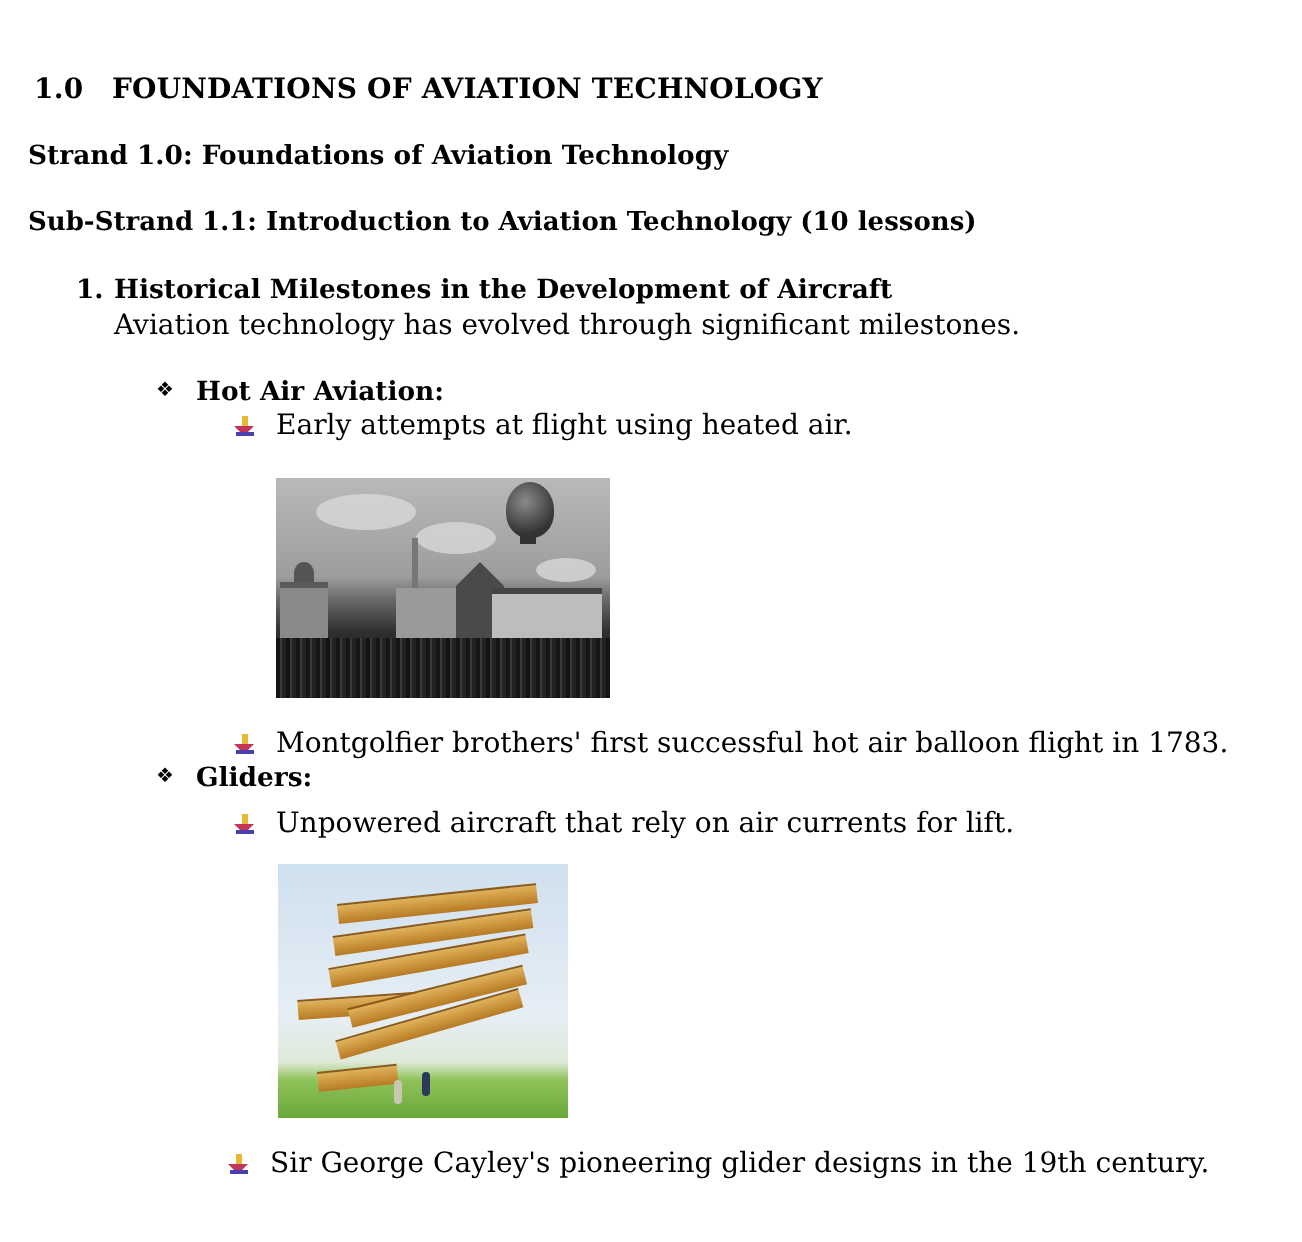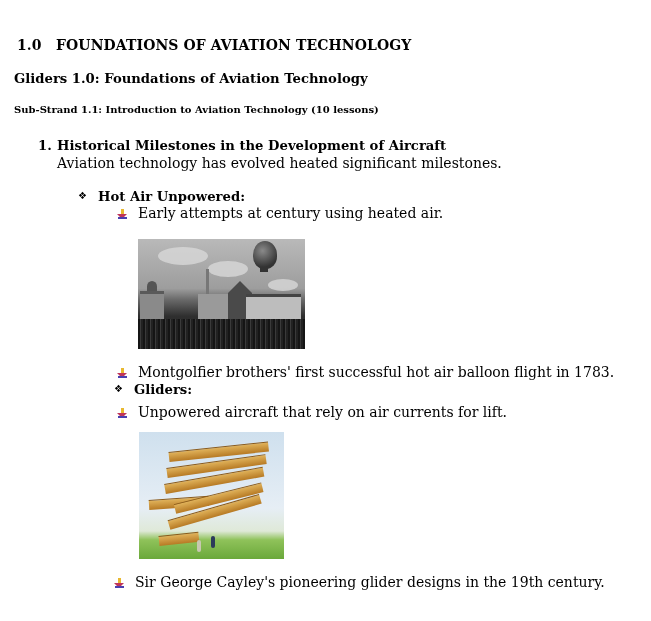--- a/index.html
+++ b/index.html
@@ -5,21 +5,21 @@
     html, body { margin: 0; padding: 0; background: #ffffff; }
     body {
       width: 651px; height: 621px; position: relative; overflow: hidden;
       font-family: "DejaVu Serif", "Liberation Serif", serif;
       color: #000;
     }
     .abs { position: absolute; white-space: nowrap; }
     .h-main { left: 17px; top: 37px; font-size: 14px; font-weight: bold; letter-spacing: 0.1px; }
     .h-main .num { display: inline-block; width: 39px; }
     .h-strand { left: 14px; top: 71px; font-size: 13.2px; font-weight: bold; }
-    .h-sub { left: 14px; top: 104px; font-size: 10px; font-weight: bold; }
+    .h-sub { left: 14px; top: 104px; font-size: 13px; font-weight: bold; }
     .item-title { left: 38px; top: 138px; font-size: 13.2px; font-weight: bold; }
     .item-title .num { display: inline-block; width: 19px; }
     .item-desc { left: 57px; top: 155px; font-size: 14px; }
     .sec { font-size: 13.2px; font-weight: bold; }
     .sec .dia { display: inline-block; width: 20px; font-size: 10px; font-weight: normal; vertical-align: 2px; padding-left: 2px; }
     .bul { font-size: 14px; }
     .bul .arrow { display: inline-block; width: 11px; height: 10px; position: relative; margin-right: 10px; vertical-align: -1px; }
     .arrow .stem { position: absolute; left: 4px; top: 0; width: 3px; height: 6px; background: #e8b830; }
     .arrow .head { position: absolute; left: 0; top: 5px; width: 0; height: 0;
       border-left: 5.5px solid transparent; border-right: 5.5px solid transparent; border-top: 5px solid #c0365a; }
@@ -49,35 +49,35 @@
   </style>
 </head>
 <body>
 
 <div>
 
   <div class="abs h-main">
     <span class="num">1.0</span><span>FOUNDATIONS OF AVIATION TECHNOLOGY</span>
   </div>
 
-  <div class="abs h-strand">Gliders 1.0: Foundations of Aviation Technology</div>
+  <div class="abs h-strand">Strand 1.0: Foundations of Aviation Technology</div>
 
   <div class="abs h-sub">Sub-Strand 1.1: Introduction to Aviation Technology (10 lessons)</div>
 
   <div class="abs item-title">
     <span class="num">1.</span><span>Historical Milestones in the Development of Aircraft</span>
   </div>
-  <div class="abs item-desc">Aviation technology has evolved heated significant milestones.</div>
+  <div class="abs item-desc">Aviation technology has evolved through significant milestones.</div>
 
   <div class="abs sec" style="left:76px; top:189px;">
-    <span class="dia">❖</span><span>Hot Air Unpowered:</span>
+    <span class="dia">❖</span><span>Hot Air Aviation:</span>
   </div>
 
   <div class="abs bul" style="left:117px; top:205px;">
-    <span class="arrow"><span class="stem"></span><span class="head"></span><span class="base"></span></span><span>Early attempts at century using heated air.</span>
+    <span class="arrow"><span class="stem"></span><span class="head"></span><span class="base"></span></span><span>Early attempts at flight using heated air.</span>
   </div>
 
   <div class="pic pic1">
     <div class="cloud" style="left:20px;top:8px;width:50px;height:18px;"></div>
     <div class="cloud" style="left:70px;top:22px;width:40px;height:16px;"></div>
     <div class="cloud" style="left:130px;top:40px;width:30px;height:12px;"></div>
     <div class="obelisk"></div>
     <div class="dome"></div>
     <div class="bldg-l"></div>
     <div class="bldg-c"></div>
@@ -85,21 +85,21 @@
     <div class="bldg-r"></div>
     <div class="crowd"></div>
     <div class="balloon"></div>
     <div class="basket"></div>
   </div>
 
   <div class="abs bul" style="left:117px; top:364px;">
     <span class="arrow"><span class="stem"></span><span class="head"></span><span class="base"></span></span><span>Montgolfier brothers' first successful hot air balloon flight in 1783.</span>
   </div>
 
-  <div class="abs sec" style="left:76px; top:382px;margin-left:36px;">
+  <div class="abs sec" style="left:76px; top:382px;">
     <span class="dia">❖</span><span>Gliders:</span>
   </div>
 
   <div class="abs bul" style="left:117px; top:404px;">
     <span class="arrow"><span class="stem"></span><span class="head"></span><span class="base"></span></span><span>Unpowered aircraft that rely on air currents for lift.</span>
   </div>
 
   <div class="pic pic2">
     <div class="wing" style="left:30px; top:20px; width:100px; transform:rotate(-6deg);"></div>
     <div class="wing" style="left:28px; top:36px; width:100px; transform:rotate(-8deg);"></div>

